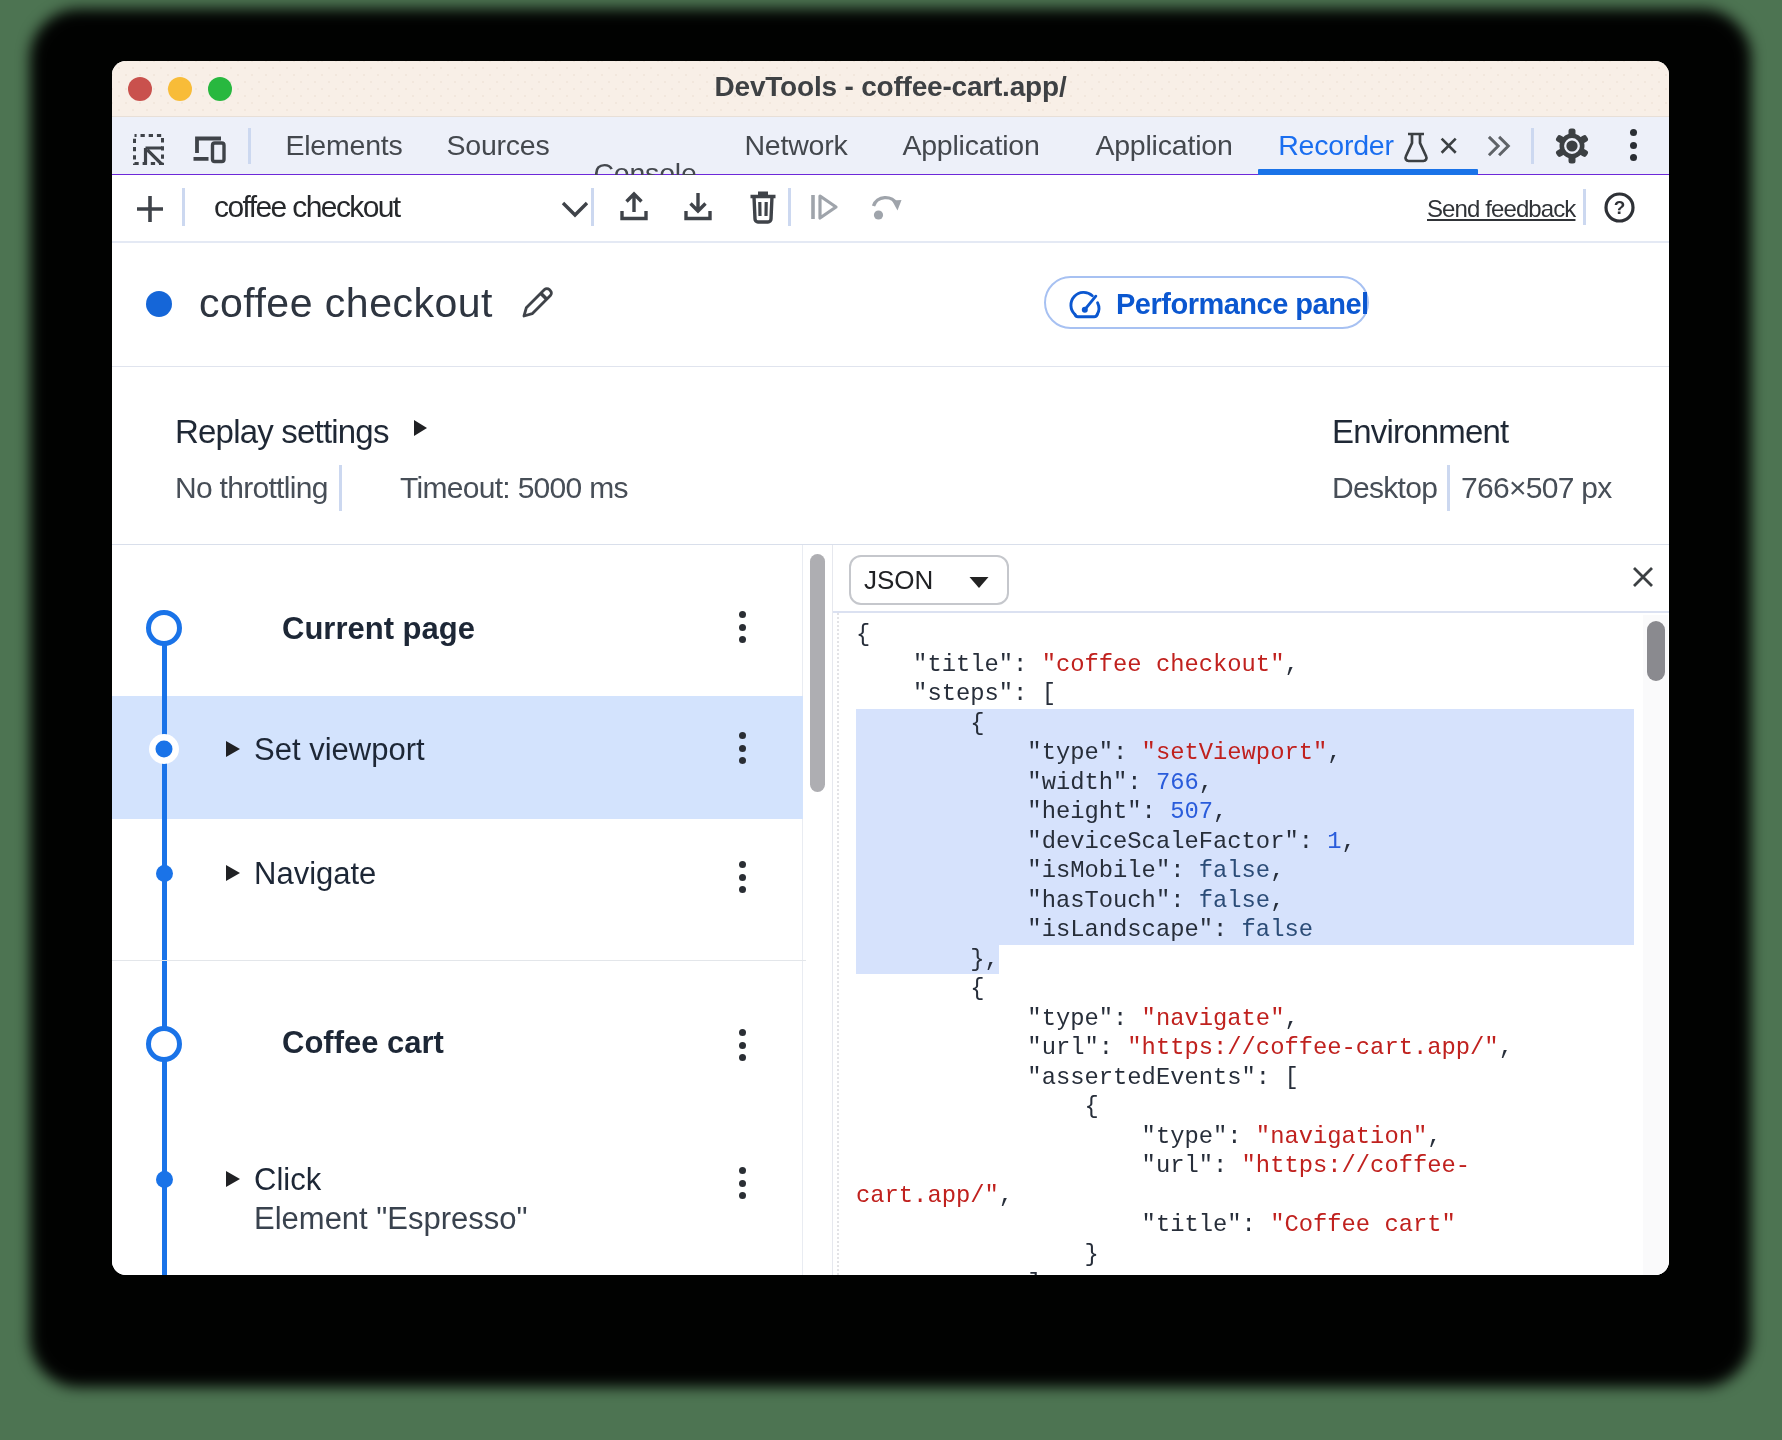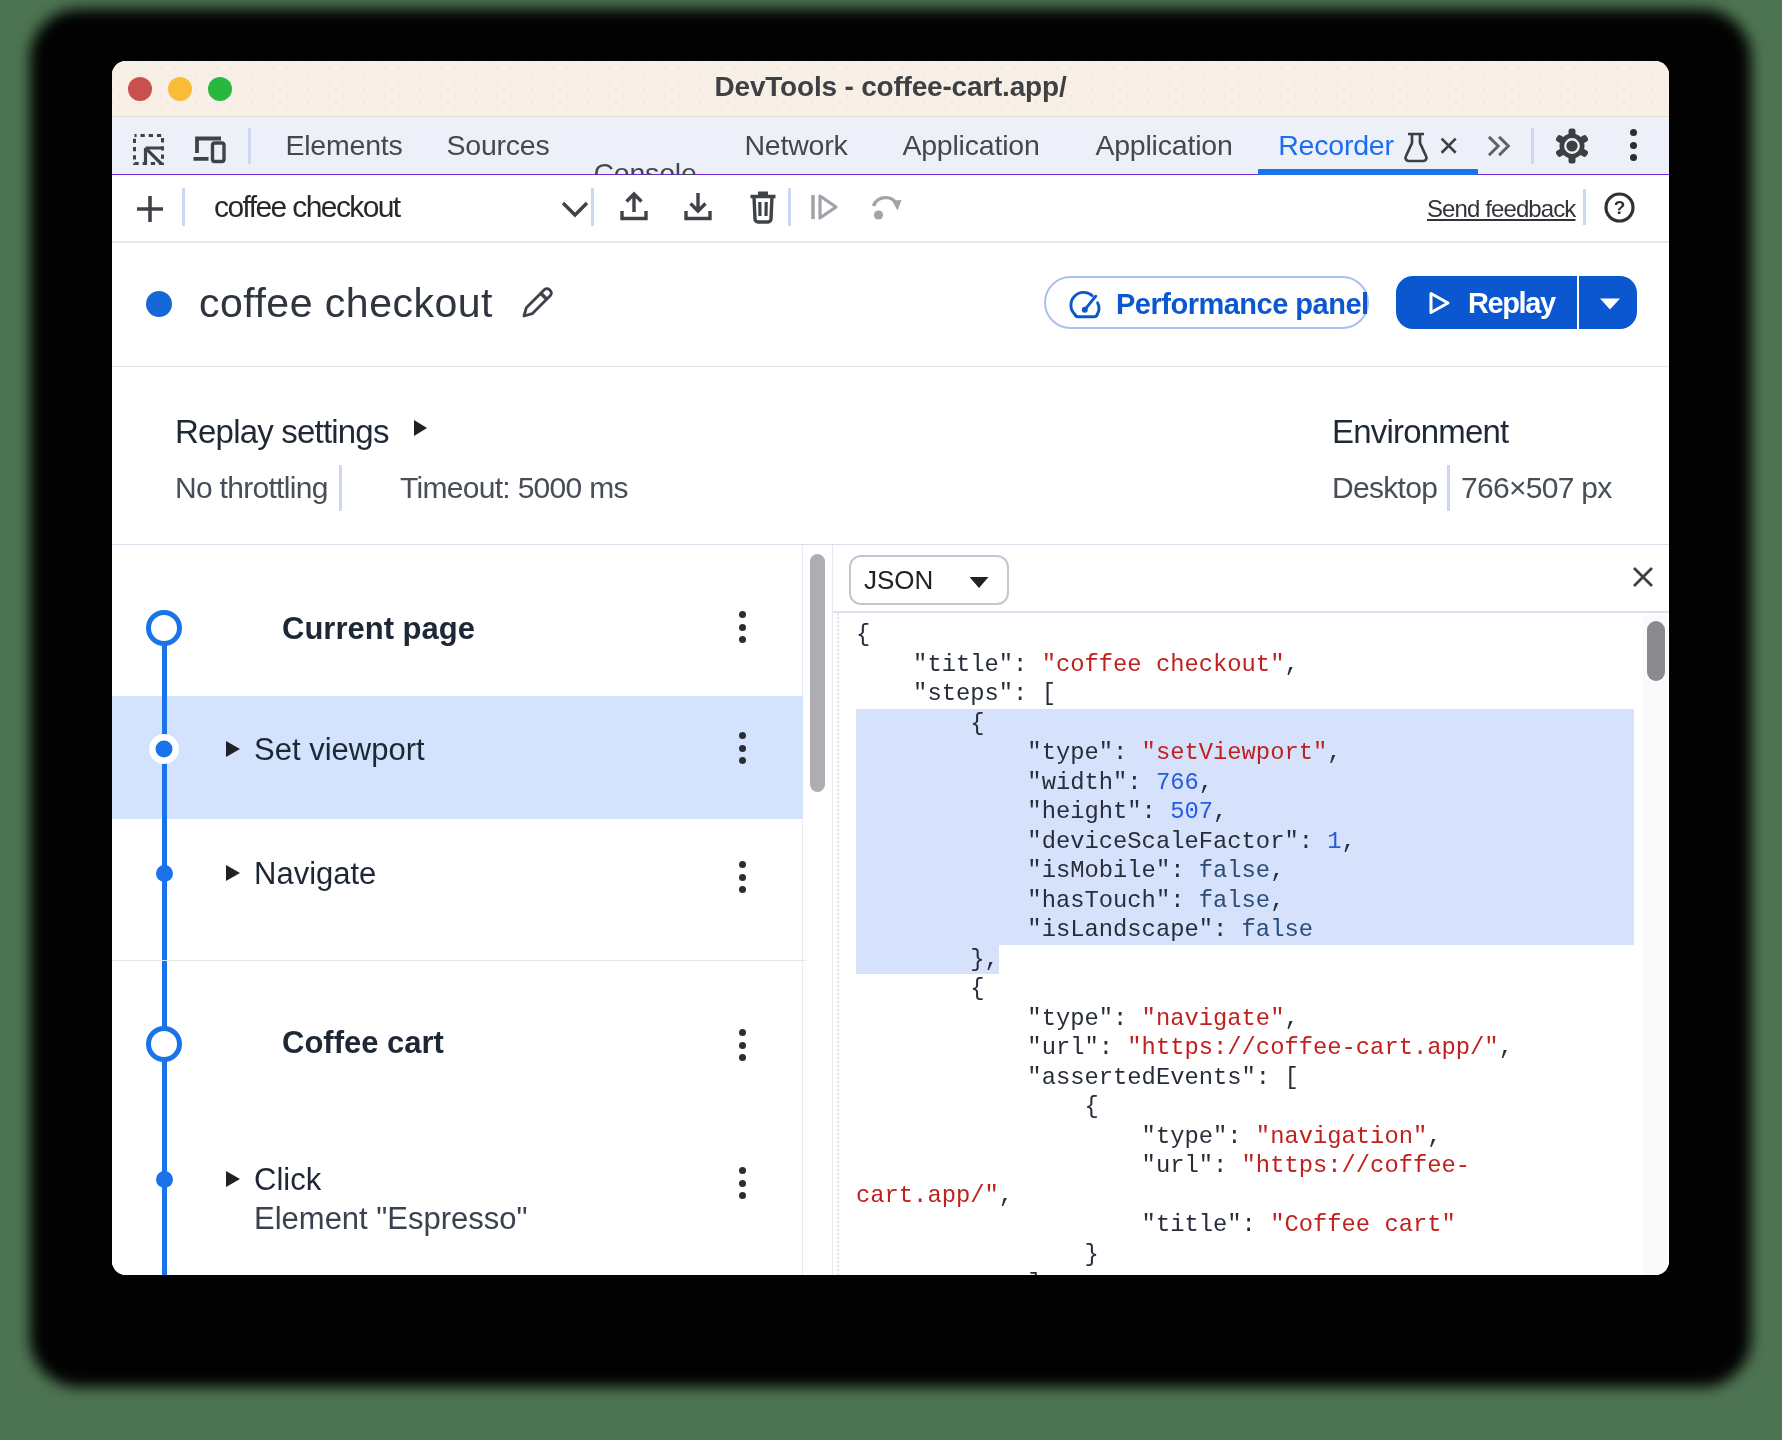--- a/index.html
+++ b/index.html
@@ -174,30 +174,20 @@
       <svg class="ic" style="left:23px;top:10px;" width="34" height="34" viewBox="0 0 34 34">
         <g fill="none" stroke="#0b57d0" stroke-width="2.9" stroke-linecap="round">
         <path d="M6 26.5 A12.2 12.2 0 0 1 23.3 7.8"></path>
         <path d="M28.6 14.8 A12.2 12.2 0 0 1 28.2 26.5"></path>
         <path d="M6 26.5 A3.2 3.2 0 0 0 9 28.7 H25.2 A3.2 3.2 0 0 0 28.2 26.5"></path>
         <path d="M16.2 21.2 L26.8 8.2"></path>
         </g>
         <circle cx="15.8" cy="21.8" r="3" fill="#0b57d0"></circle>
       </svg>
       <span>Performance panel</span>
-    </div>
-    <div id="replaybtn">
-      <svg class="ic" style="left:30px;top:14px;" width="26" height="26" viewBox="0 0 26 26">
-        <path d="M5 3.5 L22 13 L5 22.5 Z" fill="none" stroke="#fff" stroke-width="3" stroke-linejoin="round"></path>
-      </svg>
-      <span>Replay</span>
-      <div class="sep"></div>
-      <svg class="ic" style="left:203px;top:21px;" width="22" height="14" viewBox="0 0 22 14">
-        <path d="M1 1.5 L11 12.5 L21 1.5 Z" fill="#fff"></path>
-      </svg>
     </div>
   </div>
   <div id="setrow">
     <div class="abs h2t" style="left:63px;top:46px;">Replay settings</div>
     <div class="tri" style="left:302px;top:53px;border-width:8px 0 8px 13px;"></div>
     <div class="abs h2t" style="left:1220px;top:46px;">Environment</div>
     <div class="abs sub" style="left:63px;top:104px;">No throttling</div>
     <div class="vsep" style="left:227px;top:98px;height:46px;"></div>
     <div class="abs sub" style="left:240px;top:104px;margin-left:48px;">Timeout: 5000 ms</div>
     <div class="abs sub" style="left:1220px;top:104px;">Desktop</div>

